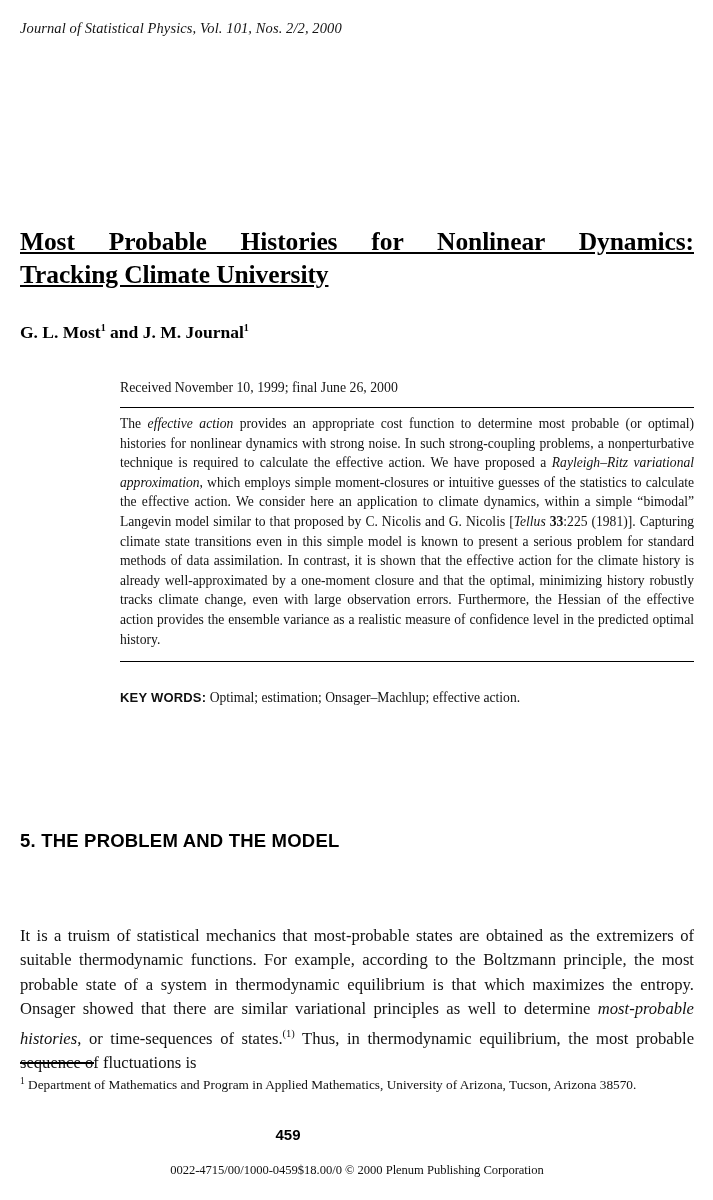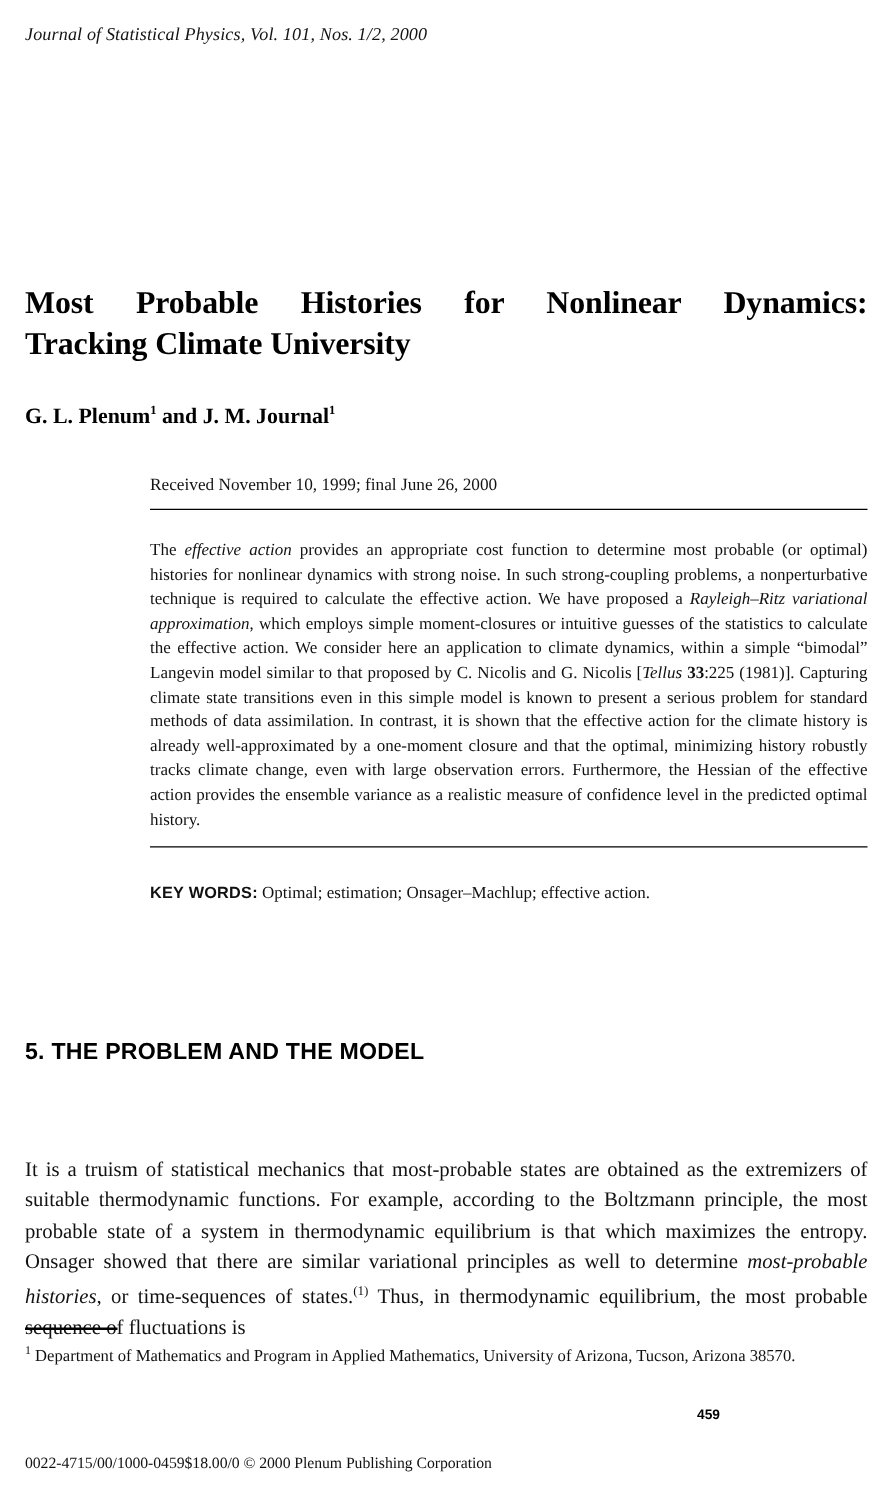--- a/index.html
+++ b/index.html
@@ -41,20 +41,21 @@
     left: 20px;
     top: 225px;
     width: 674px;
   }
   .title-line {
     font-weight: bold;
     font-size: 25.5px;
     line-height: 33px;
     color: #000000;
     letter-spacing: -0.1px;
+    text-decoration: underline;
   }
   .title-line.justify {
     text-align: justify;
     text-align-last: justify;
   }
 
   
   .authors {
     position: absolute;
     left: 20px;
@@ -82,21 +83,21 @@
     margin-bottom: 11px;
     color: #141414;
   }
   .rule {
     border: 0;
     border-top: 1.6px solid #000;
     margin: 0;
     width: 100%;
   }
   .abstract-text {
-    margin-top: 22px;
+    margin-top: 6px;
     font-size: 13.6px;
     line-height: 19.6px;
     text-align: justify;
     color: #111;
     hyphens: none;
   }
   .abstract-text em { font-style: italic; }
   .abstract-text b { font-weight: bold; }
   .keywords {
     margin-top: 26px;
@@ -169,50 +170,50 @@
     font-size: 9.5px;
     vertical-align: super;
   }
 
   
   .folio {
     position: absolute;
     left: 0;
     top: 1126px;
     width: 576px;
-    text-align: right;
+    text-align: center;
     font-family: "Liberation Sans", "DejaVu Sans", sans-serif;
     font-weight: bold;
-    font-size: 11px;
+    font-size: 15px;
     color: #000;
   }
   .copyright {
     position: absolute;
     left: 20px;
     top: 1163px;
     width: 674px;
-    text-align: left;
+    text-align: center;
     font-size: 12.6px;
     color: #111;
     letter-spacing: -0.05px;
   }
 </style>
 </head>
 <body>
 
 <div class="page">
 
-  <div class="running-head">Journal of Statistical Physics, Vol. 101, Nos. 1/2, 2000</div>
+  <div class="running-head">Journal of Statistical Physics, Vol. 101, Nos. 2/2, 2000</div>
 
   <div class="title-block">
     <div class="title-line justify">Most Probable Histories for Nonlinear Dynamics:</div>
     <div class="title-line">Tracking Climate University</div>
   </div>
 
-  <div class="authors"><span>G. L. Plenum</span><sup>1</sup><span> and J. M. Journal</span><sup>1</sup></div>
+  <div class="authors"><span>G. L. Most</span><sup>1</sup><span> and J. M. Journal</span><sup>1</sup></div>
 
   <div class="abstract-block">
     <div class="received">Received November 10, 1999; final June 26, 2000</div>
     <hr class="rule">
     <div class="abstract-text"><span>The </span><em>effective action</em><span> provides an appropriate cost function to determine most probable (or optimal) histories for nonlinear dynamics with strong noise. In such strong-coupling problems, a nonperturbative technique is required to calculate the effective action. We have proposed a </span><em>Rayleigh–Ritz variational approximation</em><span>, which employs simple moment-closures or intuitive guesses of the statistics to calculate the effective action. We consider here an application to climate dynamics, within a simple “bimodal” Langevin model similar to that proposed by C. Nicolis and G. Nicolis [</span><em>Tellus</em><span> </span><b>33</b><span>:225 (1981)]. Capturing climate state transitions even in this simple model is known to present a serious problem for standard methods of data assimilation. In contrast, it is shown that the effective action for the climate history is already well-approximated by a one-moment closure and that the optimal, minimizing history robustly tracks climate change, even with large observation errors. Furthermore, the Hessian of the effective action provides the ensemble variance as a realistic measure of confidence level in the predicted optimal history.</span></div>
     <div class="rule-spacer-top">
         <hr class="rule">
       </div>
     <div class="keywords"><span class="kw-label">KEY WORDS:</span><span> Optimal; estimation; Onsager–Machlup; effective action.</span></div>
   </div>

